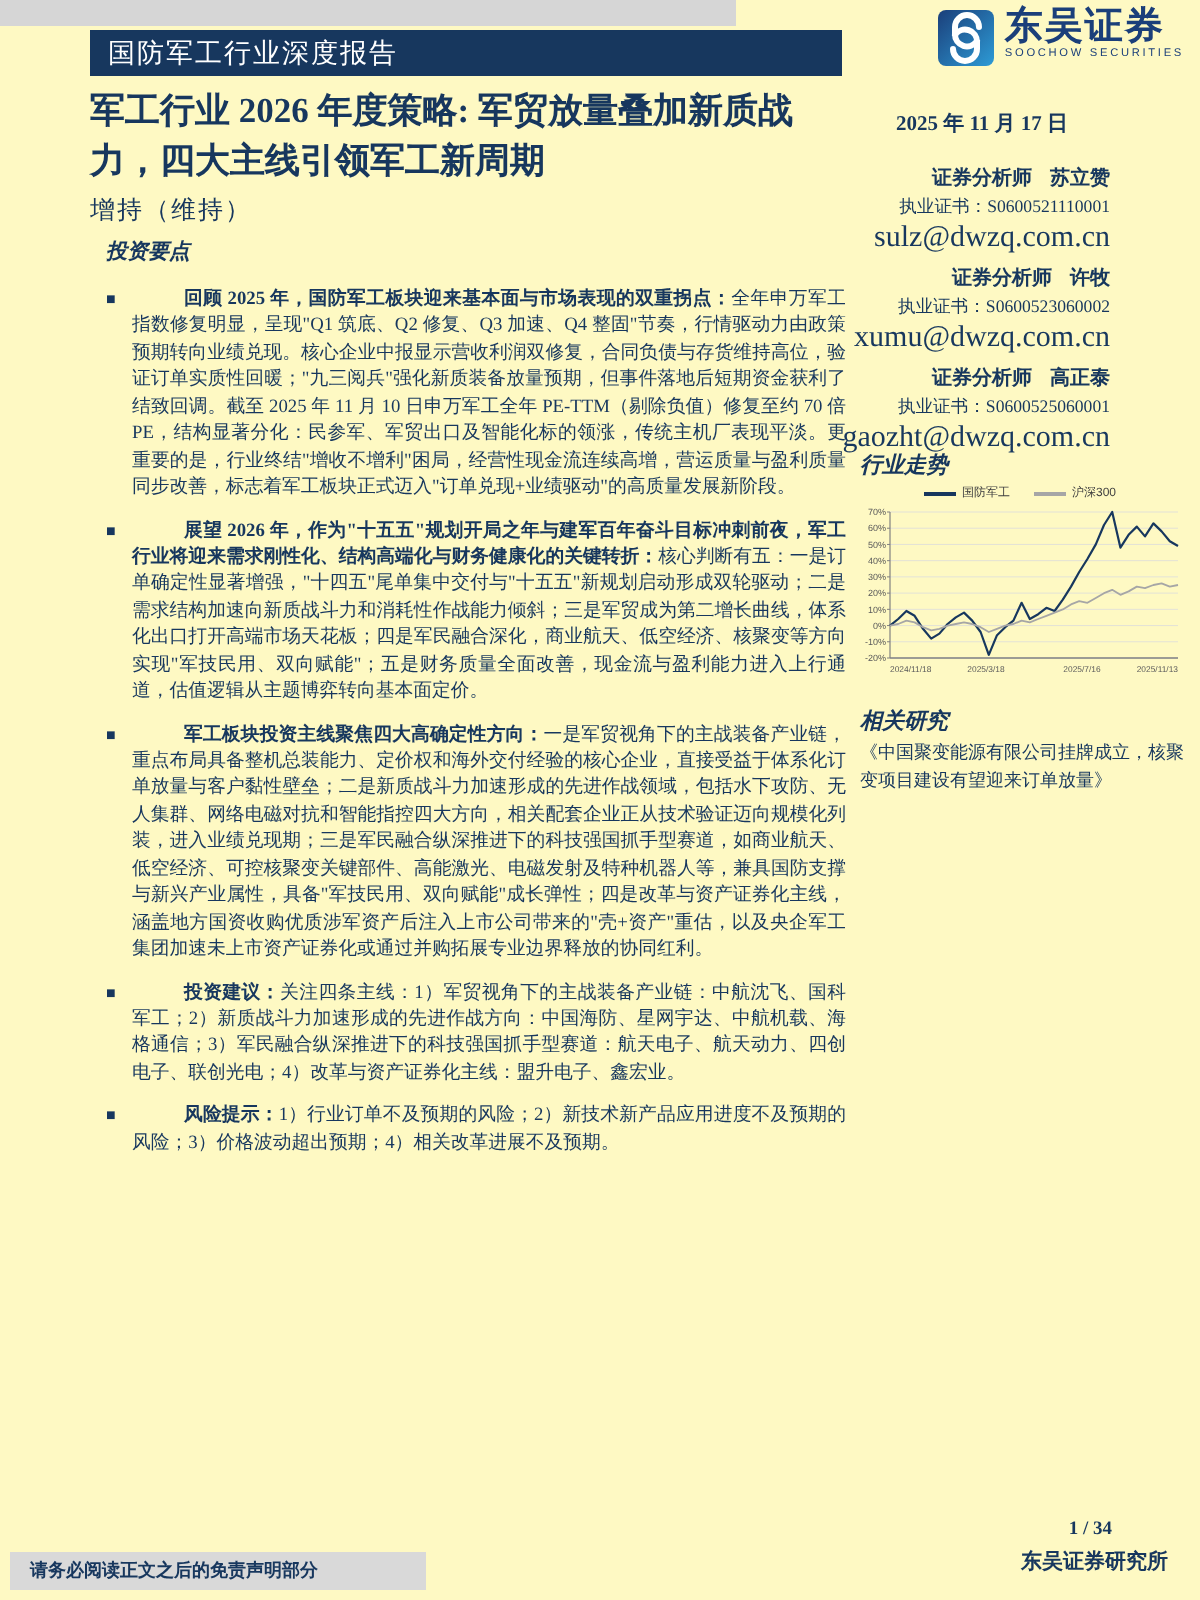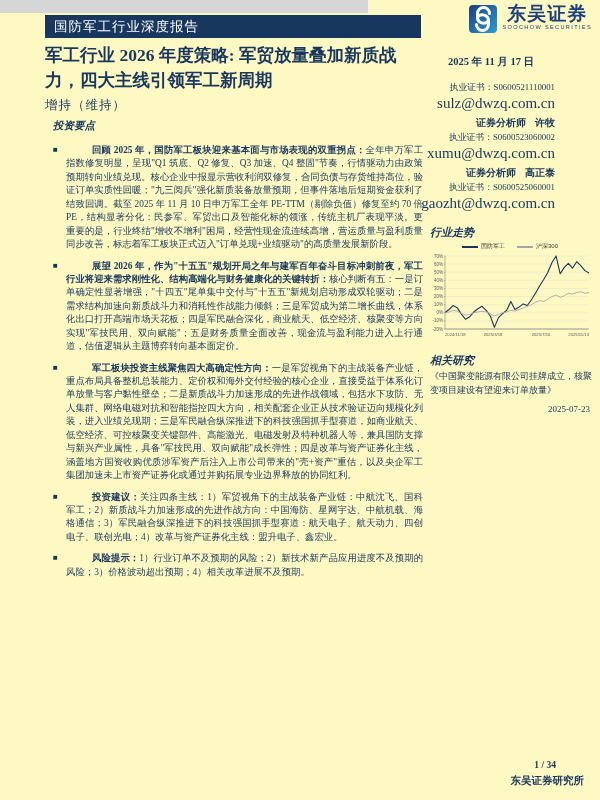--- a/index.html
+++ b/index.html
@@ -14,21 +14,21 @@
   .rating{position:absolute;left:45px;top:97px;font-size:12.5px;color:#17375e;letter-spacing:1px;}
   .keypoints{position:absolute;left:53px;top:119px;font-size:10.5px;font-weight:bold;
              font-style:italic;color:#17375e;}
   .bullets{position:absolute;left:53px;top:144px;width:370px;font-size:9.4px;line-height:1.43;
            text-align:justify;color:#17375e;}
   .bullet{position:relative;padding-left:13px;margin-bottom:8px;}
   .bullet-marker{position:absolute;left:0;top:0;font-size:8px;}
   .lead{font-weight:bold;margin-left:26px;}
   
   .logo{position:absolute;right:8px;top:4px;display:flex;align-items:flex-start;gap:4px;}
-  .logo-text{display:flex;flex-direction:column;line-height:1;align-items:center;}
+  .logo-text{display:flex;flex-direction:column;line-height:1;}
   .logo-cn{font-size:19px;font-weight:bold;color:#1b3f7a;letter-spacing:1px;}
   .logo-en{font-size:5.6px;color:#1b3f7a;letter-spacing:1.35px;margin-top:2px;font-family:"Liberation Sans",sans-serif;}
   .date{position:absolute;left:420px;top:55px;width:142px;text-align:center;font-weight:bold;
         font-size:10.5px;color:#17375e;}
   .analysts{position:absolute;left:415px;top:82px;width:140px;text-align:right;color:#17375e;}
   .a-role{font-size:10px;font-weight:bold;margin-bottom:2px;}
   .a-role .a-name{margin-left:9px;}
   .a-cert{font-size:8.8px;margin-bottom:1px;}
   .a-email{font-size:15px;margin-bottom:4px;}
   .trend-label,.research-label{position:absolute;left:430px;font-size:11px;font-weight:bold;
@@ -80,20 +80,21 @@
     <span class="logo-text">
       <span class="logo-cn">东吴证券</span>
       <span class="logo-en">SOOCHOW SECURITIES</span>
     </span>
   </div>
 
   <div class="date">2025 年 11 月 17 日</div>
 
   <div class="analysts">
     <div class="a-block">
+      <div class="a-role"><span>证券分析师</span><span class="a-name">苏立赞</span></div>
       <div class="a-cert"><span>执业证书：</span><span>S0600521110001</span></div>
       <div class="a-email">sulz@dwzq.com.cn</div>
     </div>
     <div class="a-block">
       <div class="a-role"><span>证券分析师</span><span class="a-name">许牧</span></div>
       <div class="a-cert"><span>执业证书：</span><span>S0600523060002</span></div>
       <div class="a-email">xumu@dwzq.com.cn</div>
     </div>
     <div class="a-block">
       <div class="a-role"><span>证券分析师</span><span class="a-name">高正泰</span></div>
@@ -175,19 +176,19 @@
           <text x="113" y="83" text-anchor="middle" font-size="4.2" fill="#595959" font-family="Liberation Sans, sans-serif">2025/7/16</text>
           <text x="161" y="83" text-anchor="end" font-size="4.2" fill="#595959" font-family="Liberation Sans, sans-serif">2025/11/13</text>
         </svg></div>
   </div>
 
   <div class="research-label">相关研究</div>
 
   <div class="research">
     <div class="r-item">
       <div class="r-title">《中国聚变能源有限公司挂牌成立，核聚变项目建设有望迎来订单放量》</div>
-      <div class="r-date">2025-07-23</div>
     </div>
   </div>
 
   <div class="page-num">1 / 34</div>
   <div class="institute">东吴证券研究所</div>
+  <div class="disclaimer">请务必阅读正文之后的免责声明部分</div>
 </div>
 
 </body></html>

